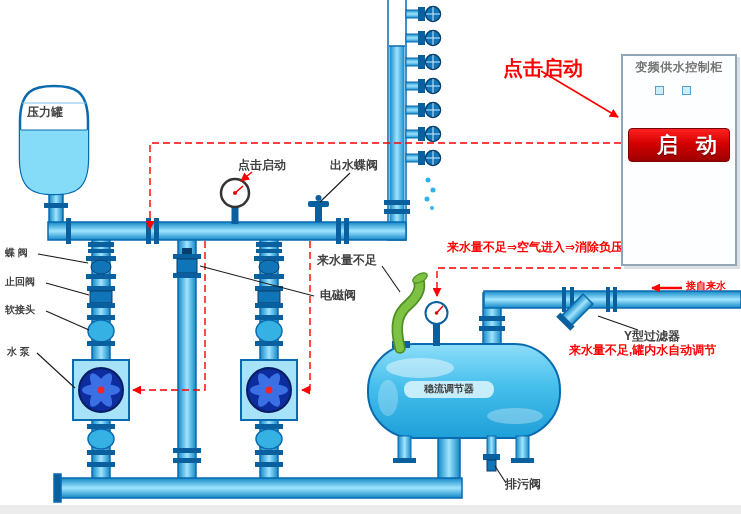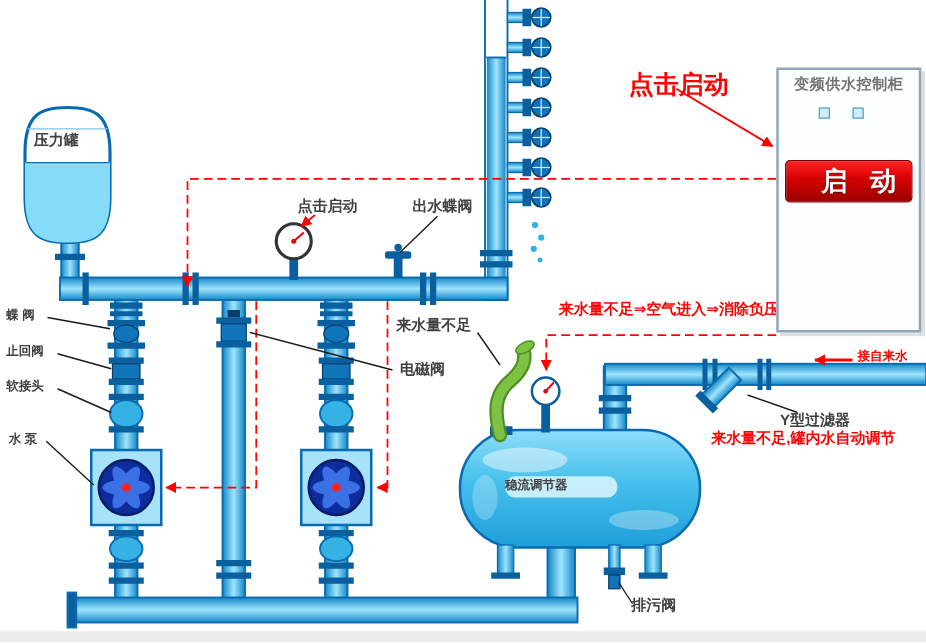--- a/index.html
+++ b/index.html
@@ -4,21 +4,21 @@
 <style>
   *{margin:0;padding:0;box-sizing:border-box}
   html,body{background:#fff}
   body{font-family:"Liberation Sans","DejaVu Sans",sans-serif}
   .stage{position:relative;width:741px;height:514px;background:#ffffff;overflow:hidden}
   .stage svg{position:absolute;left:0;top:0}
   .lbl{position:absolute;font-weight:700;font-size:12px;color:#404040;white-space:nowrap;line-height:1.1}
   .lg{font-size:10px}
   .red{color:#ff0000}
   .big{font-size:20px}
-  .center{text-align:left}
+  .center{text-align:center}
   
   .cabinet{position:absolute;left:621px;top:54px;width:116px;height:212px;background:#fdfeff;
            border:2px solid #8fa6b8;box-shadow:3px 3px 0 rgba(150,165,175,.35)}
   .cab-title{margin-top:3px;text-align:center;font-size:12px;font-weight:700;color:#737373;letter-spacing:.5px}
   .ind{position:absolute;top:30px;width:9px;height:9px;background:#cdeefb;border:1px solid #5b9ec9}
   .ind1{left:32px}.ind2{left:59px}
   .start-btn{position:absolute;left:5px;top:72px;width:102px;height:34px;border:1px solid #7d0000;border-radius:4px;
              background:linear-gradient(#ff2222 0%,#d40000 45%,#9c0000 100%);
              color:#fff;font-size:21px;font-weight:700;letter-spacing:6px;padding-left:22px;
              display:flex;align-items:center;justify-content:center;cursor:pointer;

